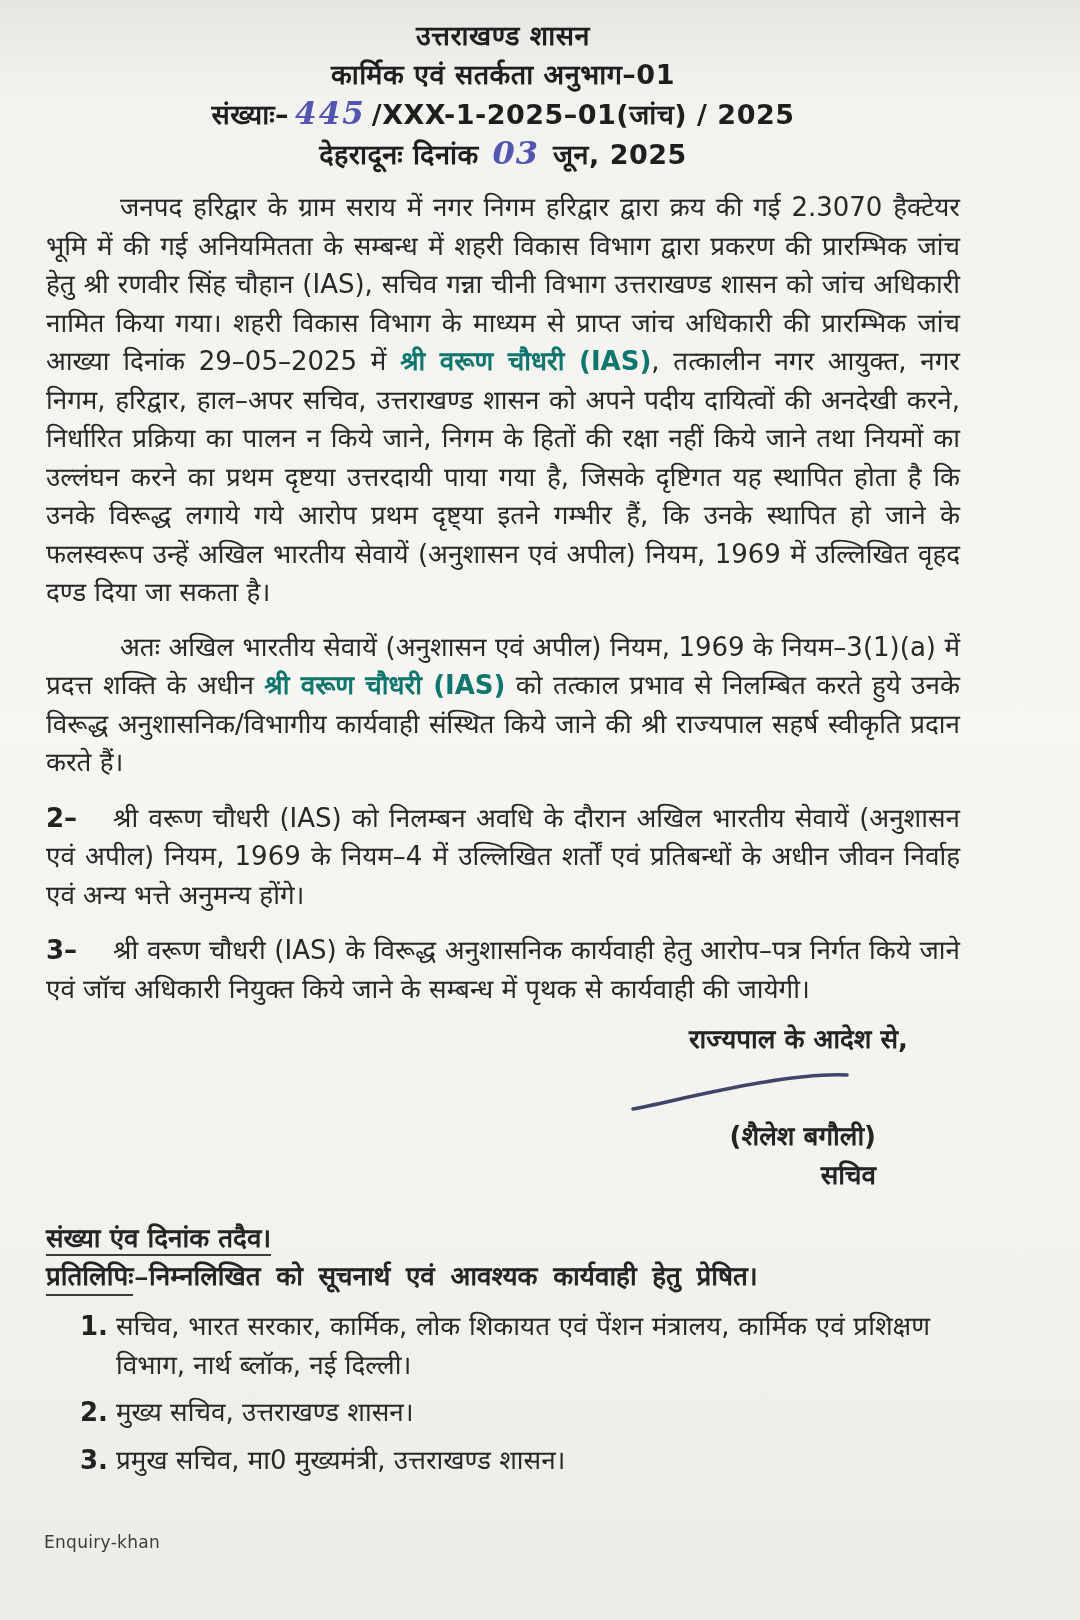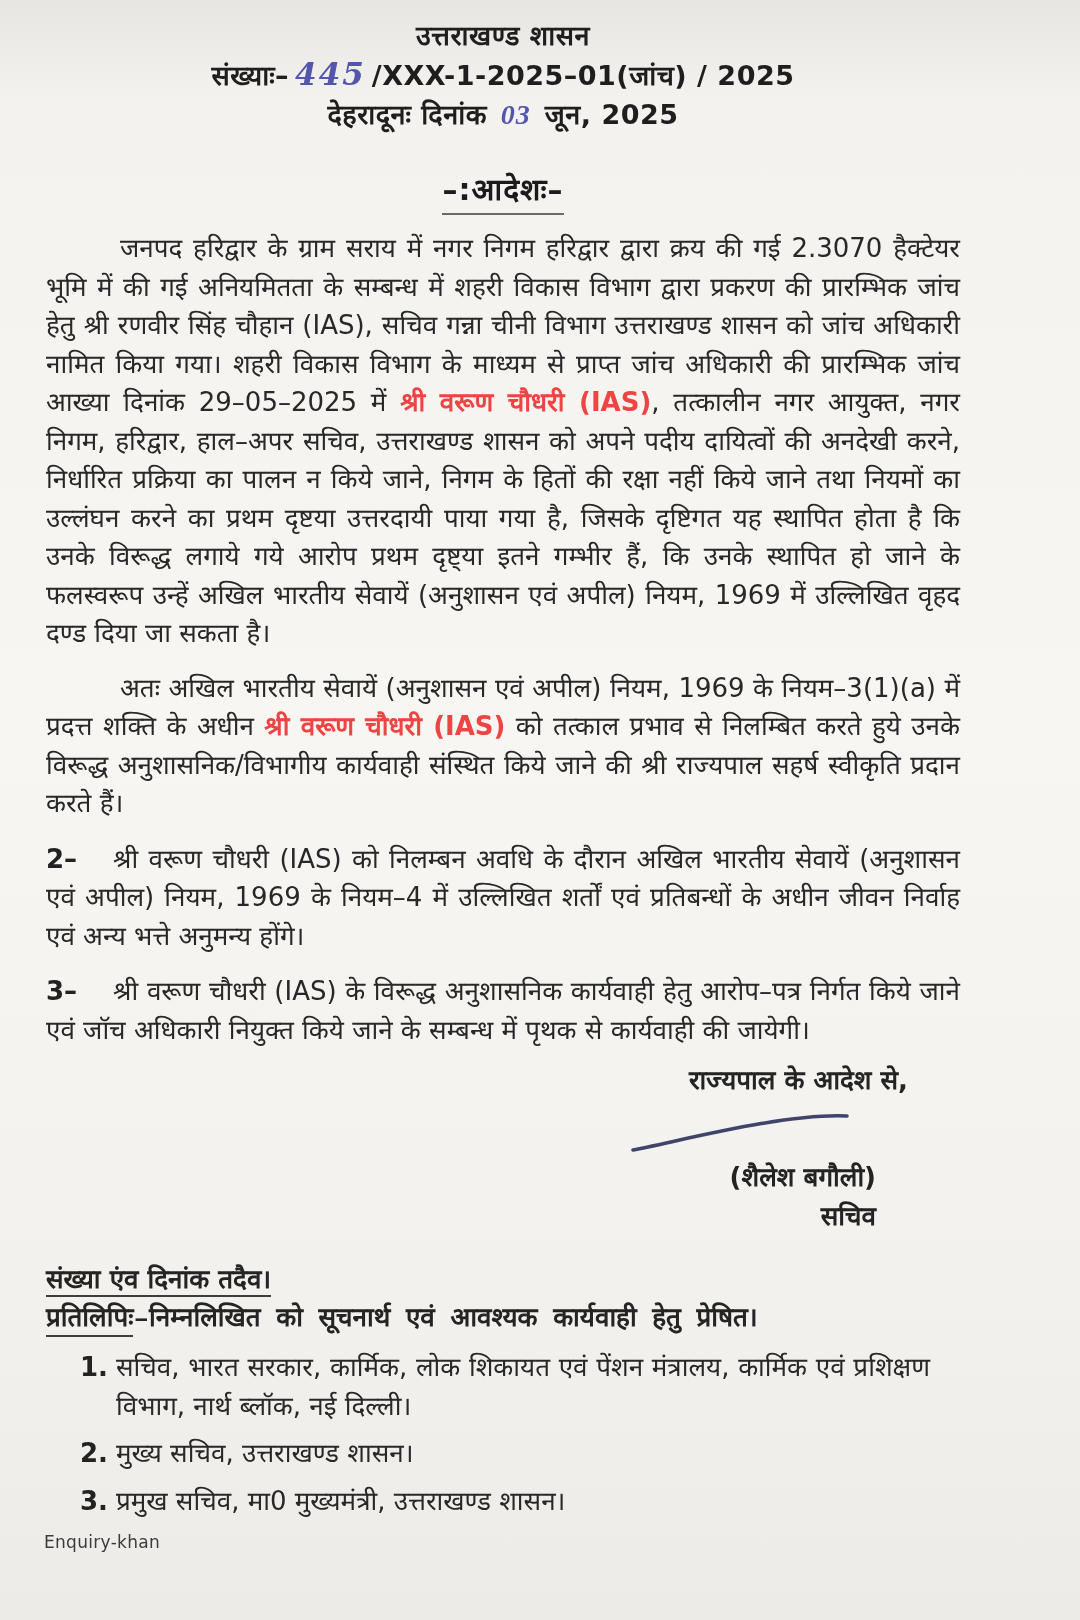--- a/index.html
+++ b/index.html
@@ -27,24 +27,23 @@
   .handwritten {
     font-family: "DejaVu Serif", serif;
     font-style: italic;
     color: #5356ae;
     font-weight: bold;
     font-size: 31px;
     letter-spacing: 2px;
     padding: 0 6px;
   }
   .hand-date {
-    font-size: 28px;
+    font-size: 32px;
     letter-spacing: 1px;
     padding: 0 4px;
-    font-family: Liberation Serif, serif;
   }
   .order-title-wrap { margin-top: 34px; }
   .order-title {
     display: inline-block;
     font-weight: bold;
     font-size: 30px;
     color: #1b1b1b;
     border-bottom: 2px solid #6a6a6a;
     padding-bottom: 4px;
     letter-spacing: 1px;
@@ -57,21 +56,21 @@
   }
   .para { margin-top: 14px; text-indent: 74px; }
   .para2 { margin-top: 16px; }
   .pt { margin-top: 17px; }
   .pt-num {
     font-weight: bold;
     display: inline-block;
     margin-right: 36px;
     color: #222;
   }
-  b.person { color: #ef4444; }
+  b.person { color: #0f766e; }
   .sig-zone {
     margin-top: 12px;
     display: flex;
     flex-direction: column;
     align-items: flex-end;
     padding-right: 62px;
   }
   .by-order {
     font-size: 26px;
     font-weight: bold;
@@ -115,27 +114,25 @@
     letter-spacing: 0.3px;
   }
 </style>
 </head>
 <body>
 
 <div class="page">
 
   <div class="center">
     <div class="hdr-line">उत्तराखण्ड शासन</div>
+    <div class="hdr-line">कार्मिक एवं सतर्कता अनुभाग–01</div>
     <div class="hdr-line"><span>संख्याः–</span><span class="handwritten">445</span><span>/XXX-1-2025–01(जांच) / 2025</span></div>
     <div class="hdr-line"><span>देहरादूनः दिनांक</span> <span class="handwritten hand-date">03</span> <span>जून, 2025</span></div>
   </div>
 
-  <div class="center order-title-wrap">
-    <span class="order-title">–:आदेशः–</span>
-  </div>
 
   <p class="body-text para"><span>जनपद हरिद्वार के ग्राम सराय में नगर निगम हरिद्वार द्वारा क्रय की गई 2.3070 हैक्टेयर भूमि में की गई अनियमितता के सम्बन्ध में शहरी विकास विभाग द्वारा प्रकरण की प्रारम्भिक जांच हेतु श्री रणवीर सिंह चौहान (IAS), सचिव गन्ना चीनी विभाग उत्तराखण्ड शासन को जांच अधिकारी नामित किया गया। शहरी विकास विभाग के माध्यम से प्राप्त जांच अधिकारी की प्रारम्भिक जांच आख्या दिनांक 29–05–2025 में </span><b class="person">श्री वरूण चौधरी (IAS)</b><span>, तत्कालीन नगर आयुक्त, नगर निगम, हरिद्वार, हाल–अपर सचिव, उत्तराखण्ड शासन को अपने पदीय दायित्वों की अनदेखी करने, निर्धारित प्रक्रिया का पालन न किये जाने, निगम के हितों की रक्षा नहीं किये जाने तथा नियमों का उल्लंघन करने का प्रथम दृष्टया उत्तरदायी पाया गया है, जिसके दृष्टिगत यह स्थापित होता है कि उनके विरूद्ध लगाये गये आरोप प्रथम दृष्ट्या इतने गम्भीर हैं, कि उनके स्थापित हो जाने के फलस्वरूप उन्हें अखिल भारतीय सेवायें (अनुशासन एवं अपील) नियम, 1969 में उल्लिखित वृहद दण्ड दिया जा सकता है।</span></p>
 
   <p class="body-text para para2"><span>अतः अखिल भारतीय सेवायें (अनुशासन एवं अपील) नियम, 1969 के नियम–3(1)(a) में प्रदत्त शक्ति के अधीन </span><b class="person">श्री वरूण चौधरी (IAS)</b><span> को तत्काल प्रभाव से निलम्बित करते हुये उनके विरूद्ध अनुशासनिक/विभागीय कार्यवाही संस्थित किये जाने की श्री राज्यपाल सहर्ष स्वीकृति प्रदान करते हैं।</span></p>
 
   <p class="body-text pt"><span class="pt-num">2–</span><span>श्री वरूण चौधरी (IAS) को निलम्बन अवधि के दौरान अखिल भारतीय सेवायें (अनुशासन एवं अपील) नियम, 1969 के नियम–4 में उल्लिखित शर्तों एवं प्रतिबन्धों के अधीन जीवन निर्वाह एवं अन्य भत्ते अनुमन्य होंगे।</span></p>
 
   <p class="body-text pt"><span class="pt-num">3–</span><span>श्री वरूण चौधरी (IAS) के विरूद्ध अनुशासनिक कार्यवाही हेतु आरोप–पत्र निर्गत किये जाने एवं जॉच अधिकारी नियुक्त किये जाने के सम्बन्ध में पृथक से कार्यवाही की जायेगी।</span></p>
 
 

